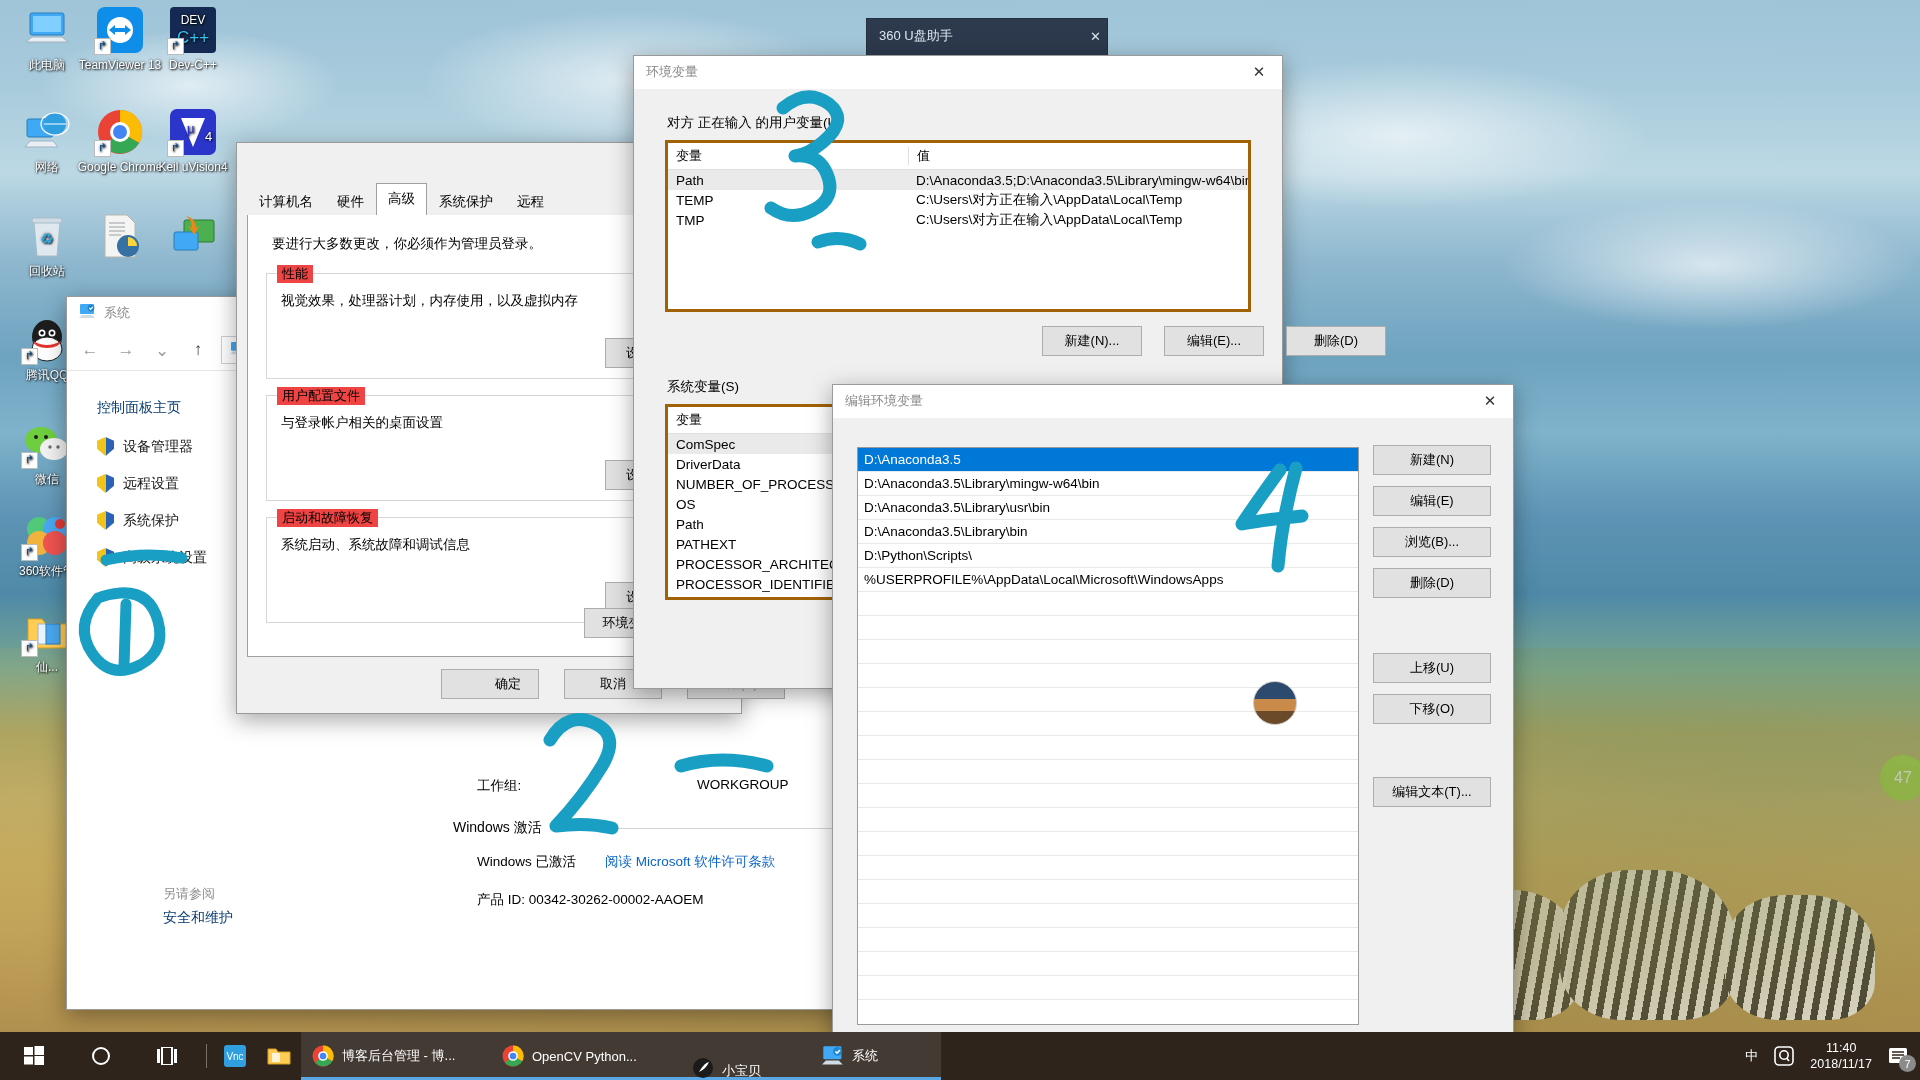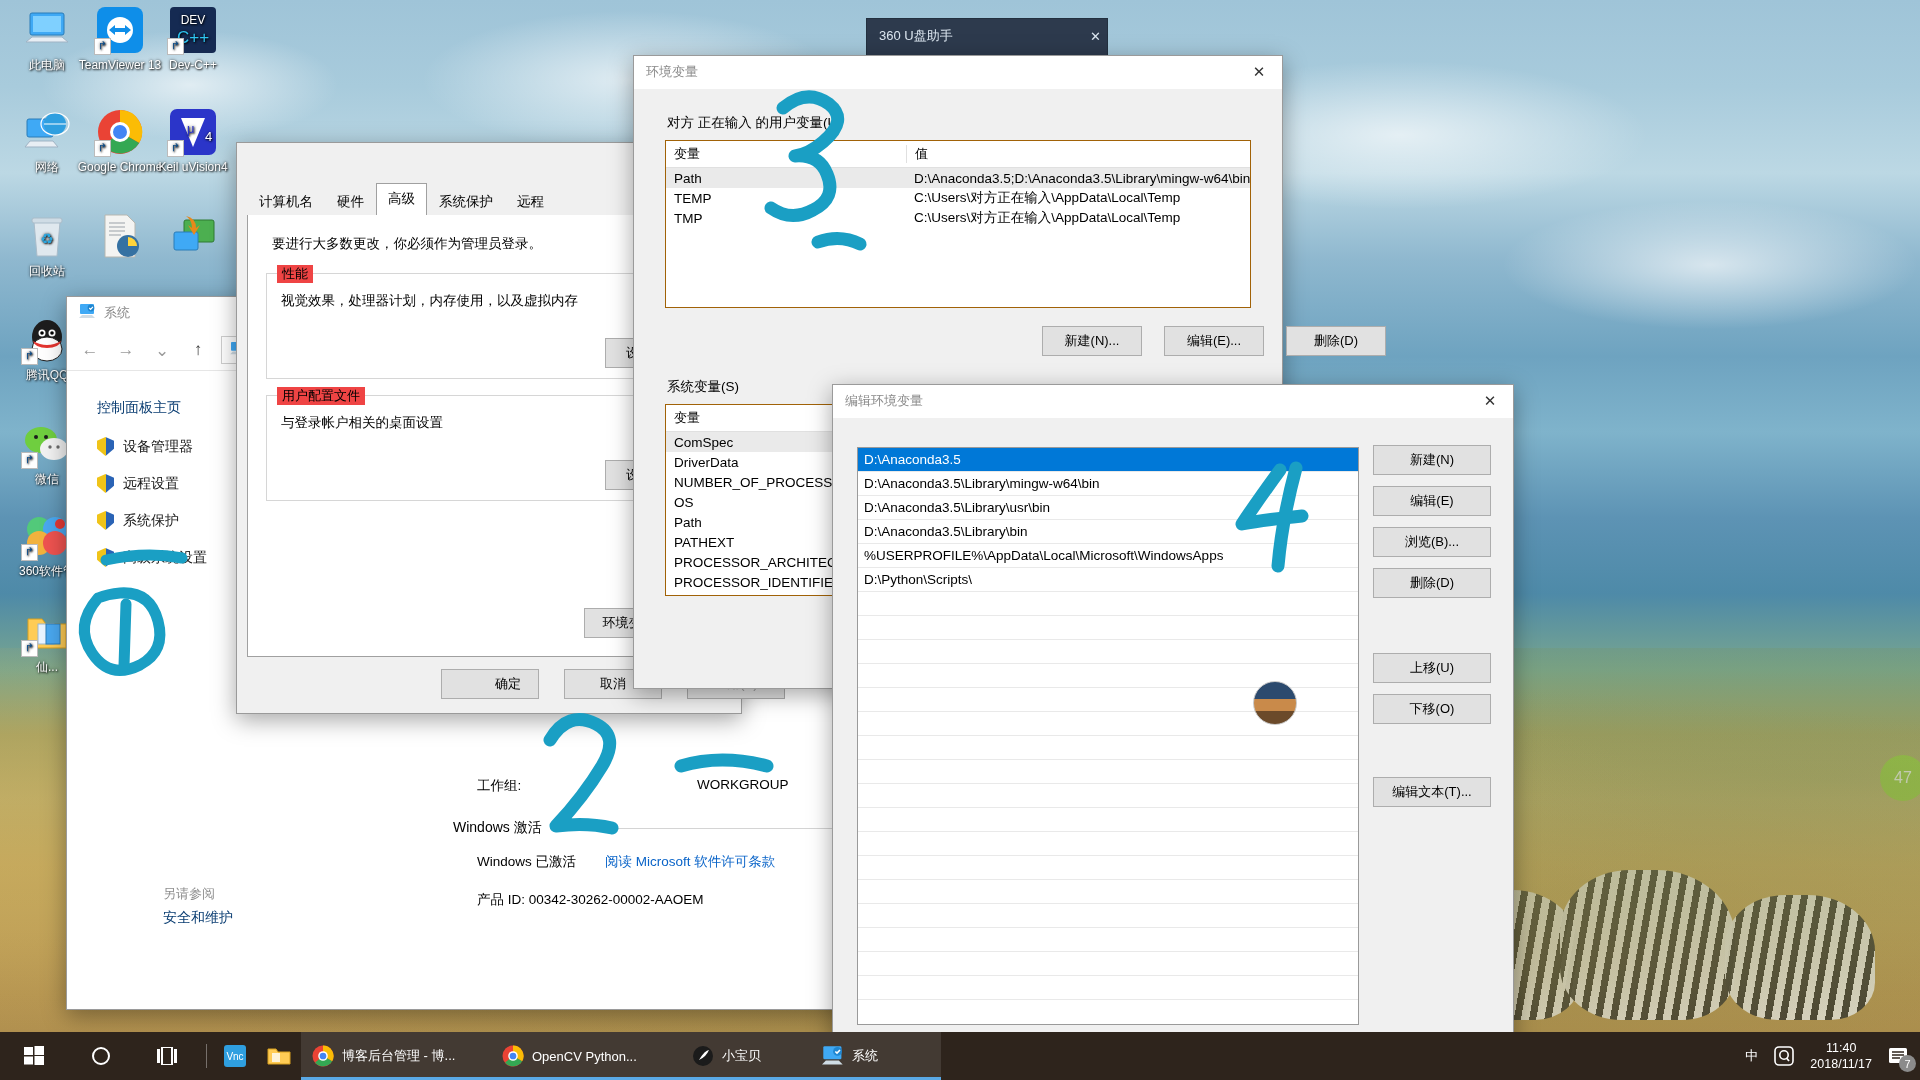--- a/index.html
+++ b/index.html
@@ -141,21 +141,21 @@
   #tabstrip{ position:absolute; left:10px; top:44px; right:10px; height:28px;
              border-bottom:1px solid #a0a0a0; display:flex; align-items:flex-end; gap:0;}
   .tab{ padding:4px 11px 5px; font-size:13.5px; border:1px solid transparent;
         border-bottom:none; position:relative; top:1px; color:#000;}
   .tab.sel{ background:#fff; border-color:#a0a0a0; border-bottom:1px solid #fff; padding:6px 11px 7px;}
   #sp-body{ position:absolute; left:10px; top:72px; right:10px; bottom:56px;
             background:#fff; border:1px solid #a0a0a0; border-top:none; }
 
   
   #envwin{ left:633px; top:55px; width:648px; height:632px; }
-  .tbl{ border:1px solid #a16207; background:#fff; }
+  .tbl{ border:3px solid #a16207; background:#fff; }
   .tbl .thead{ display:flex; height:26px; border-bottom:1px solid #e0e0e0;
                font-size:13px; align-items:center;}
   .tbl .thead div{ padding:0 8px; overflow:hidden; white-space:nowrap;}
   .tbl .thead .c1{ width:224px; border-right:1px solid #e0e0e0; }
   .tbl .row{ display:flex; height:20px; align-items:center; font-size:13.5px;
              white-space:nowrap; overflow:hidden;}
   .tbl .row.sel{ background:#eaeaea; }
   .tbl .row .c1{ width:224px; padding:0 8px; overflow:hidden; flex:none;}
   .tbl .row .c2{ padding:0 8px; overflow:hidden; }
 
@@ -478,20 +478,25 @@
         <div style="position:absolute;left:14px;top:18px;font-size:13.5px;">视觉效果，处理器计划，内存使用，以及虚拟内存</div>
         <button class="btn" style="position:absolute;right:10px;bottom:10px;">设置(S)...</button>
       </div>
 
       <div class="grp" style="left:18px;top:180px;right:18px;height:104px;">
         <div class="legend">用户配置文件</div>
         <div style="position:absolute;left:14px;top:18px;font-size:13.5px;">与登录帐户相关的桌面设置</div>
         <button class="btn" style="position:absolute;right:10px;bottom:10px;">设置(E)...</button>
       </div>
 
+      <div class="grp" style="left:18px;top:302px;right:18px;height:104px;">
+        <div class="legend">启动和故障恢复</div>
+        <div style="position:absolute;left:14px;top:18px;font-size:13.5px;">系统启动、系统故障和调试信息</div>
+        <button class="btn" style="position:absolute;right:10px;bottom:10px;">设置(T)...</button>
+      </div>
 
       <button class="btn" style="position:absolute;right:28px;bottom:18px;min-width:118px;">环境变量(N)...</button>
     </div>
 
     <button class="btn" style="position:absolute;left:204px;bottom:14px;width:98px;padding-left:36px;">确定</button>
     <button class="btn" style="position:absolute;left:327px;bottom:14px;width:98px;">取消</button>
     <button class="btn" style="position:absolute;left:450px;bottom:14px;width:98px;color:#9a9a9a;">应用(A)</button>
   </div>
 
   <div class="win" id="envwin">
@@ -563,22 +568,22 @@
     <div class="titlebar">
       <span class="ttl">编辑环境变量</span>
       <span class="tbtn">✕</span>
     </div>
 
     <div id="pathlist">
       <div class="prow sel">D:\Anaconda3.5</div>
       <div class="prow">D:\Anaconda3.5\Library\mingw-w64\bin</div>
       <div class="prow">D:\Anaconda3.5\Library\usr\bin</div>
       <div class="prow">D:\Anaconda3.5\Library\bin</div>
+      <div class="prow">D:\Python\Scripts\</div>
       <div class="prow">%USERPROFILE%\AppData\Local\Microsoft\WindowsApps</div>
-      <div class="prow">D:\Python\Scripts\</div>
       <div class="prow"></div>
       <div class="prow"></div>
       <div class="prow"></div>
       <div class="prow"></div>
       <div class="prow"></div>
       <div class="prow"></div>
       <div class="prow"></div>
       <div class="prow"></div>
       <div class="prow"></div>
       <div class="prow"></div>
@@ -690,21 +695,21 @@
             <circle cx="23" cy="23" r="22" fill="#ea4335"></circle>
             <path d="M23 1 A22 22 0 0 1 42.2 34 L23 23 Z" fill="#fbbc05"></path>
             <path d="M42.2 34 A22 22 0 0 1 6.5 36.5 L23 23 Z" fill="#34a853"></path>
             <circle cx="23" cy="23" r="10" fill="#fff"></circle>
             <circle cx="23" cy="23" r="7" fill="#4285f4"></circle>
           </svg>
       </span>
       <span class="lbl">OpenCV Python...</span>
     </div>
 
-    <div class="tb-item app active" style="min-width:110px;">
+    <div class="tb-item app active" style="min-width:110px;align-items:flex-end;">
       <span class="icobox">
         <svg width="22" height="22" viewBox="0 0 22 22">
             <circle cx="11" cy="11" r="10" fill="#1b1b1b"></circle>
             <path d="M7 15 q6 -10 10 -10 q-3 7 -10 10" fill="#fff"></path>
           </svg>
       </span>
       <span class="lbl">小宝贝</span>
     </div>
 
     <div class="tb-item app active" style="min-width:110px;">

